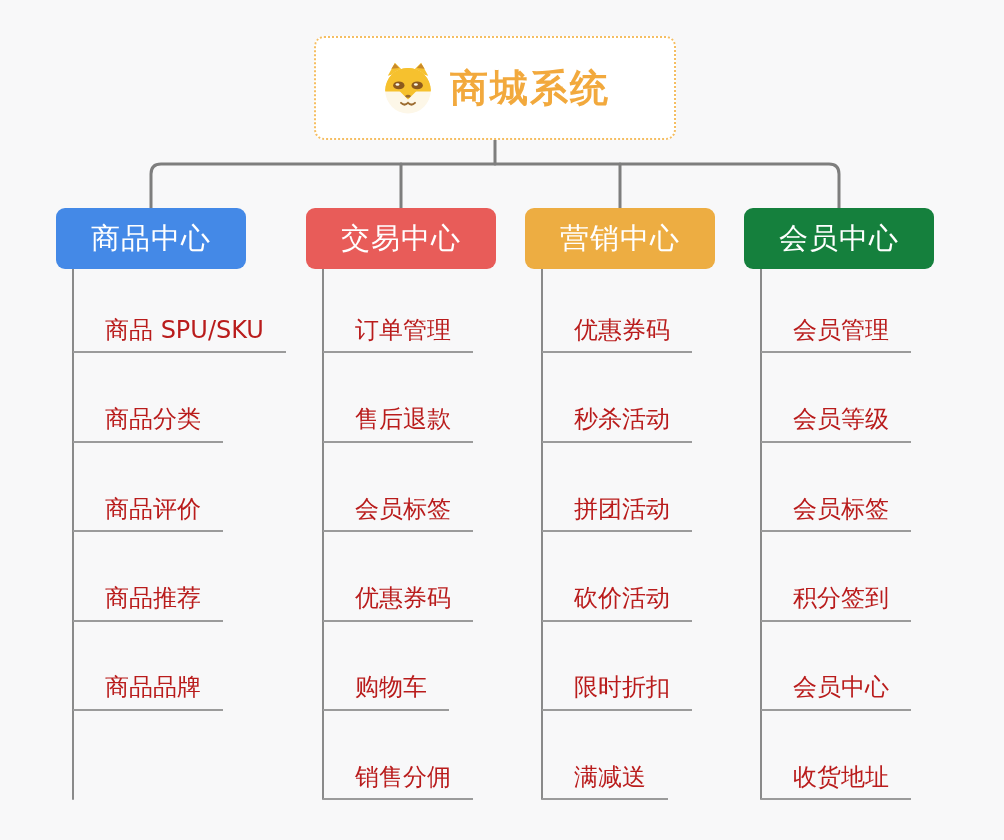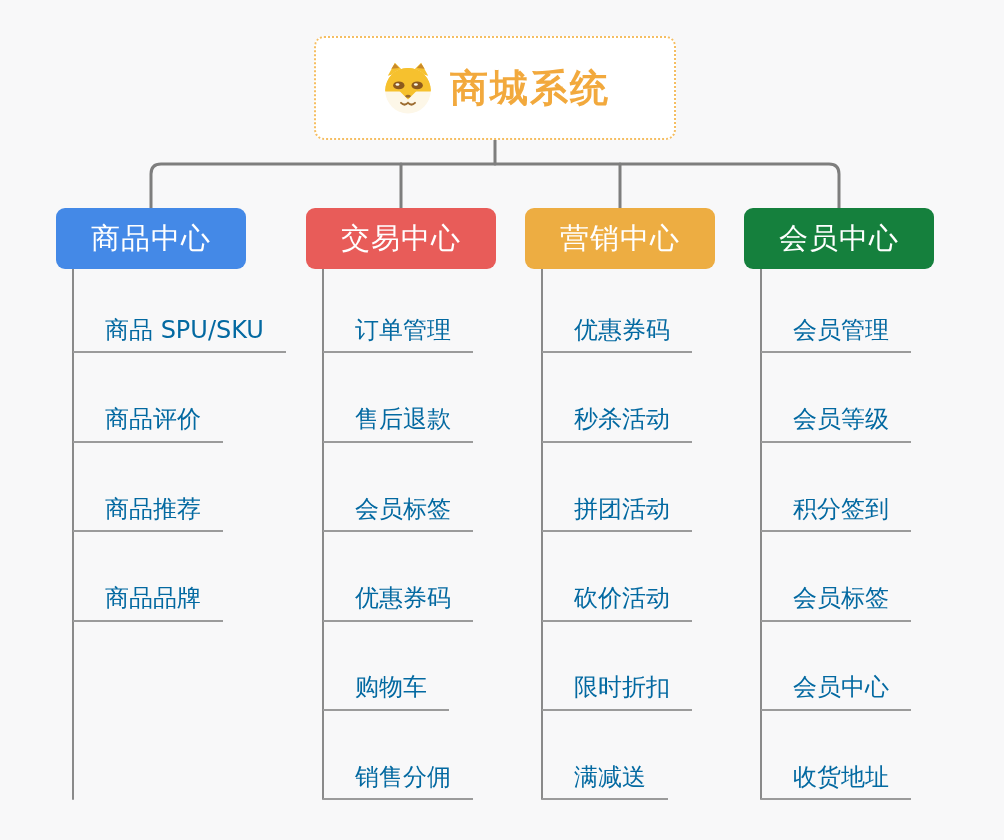--- a/index.html
+++ b/index.html
@@ -41,21 +41,21 @@
   .branch-green .branch-box{background:#15803d;}
 
   .branch-items{position:absolute;left:17px;top:56px;}
   .tree-item{
     height:89.4px;display:flex;align-items:flex-end;box-sizing:border-box;
   }
   .tree-item > span{
     display:inline-block;white-space:nowrap;
     padding:0 22px 7px 32px;
     border-bottom:2px solid #9B9B9B;
-    font-size:24px;color:#0369a1;line-height:1.15;
+    font-size:24px;color:#b91c1c;line-height:1.15;
   }
 </style>
 </head>
 <body>
 
 <div class="canvas">
 
   <svg class="connectors" width="1004" height="840">
     <g stroke="#7E7E7E" stroke-width="3" fill="none" stroke-linecap="round">
       <path d="M495,140 V164"></path>
@@ -90,20 +90,23 @@
     <span class="root-title">商城系统</span>
   </div>
 
   <div class="branch branch-blue" style="left:56px">
     <div class="branch-box">
       <span>商品中心</span>
     </div>
     <div class="branch-items">
       <div class="tree-item">
           <span>商品 SPU/SKU</span>
+        </div>
+      <div class="tree-item">
+          <span>商品分类</span>
         </div>
       <div class="tree-item">
           <span>商品评价</span>
         </div>
       <div class="tree-item">
           <span>商品推荐</span>
         </div>
       <div class="tree-item">
           <span>商品品牌</span>
         </div>
@@ -167,24 +170,24 @@
       <span>会员中心</span>
     </div>
     <div class="branch-items">
       <div class="tree-item">
           <span>会员管理</span>
         </div>
       <div class="tree-item">
           <span>会员等级</span>
         </div>
       <div class="tree-item">
-          <span>积分签到</span>
+          <span>会员标签</span>
         </div>
       <div class="tree-item">
-          <span>会员标签</span>
+          <span>积分签到</span>
         </div>
       <div class="tree-item">
           <span>会员中心</span>
         </div>
       <div class="tree-item">
           <span>收货地址</span>
         </div>
     </div>
   </div>
 

